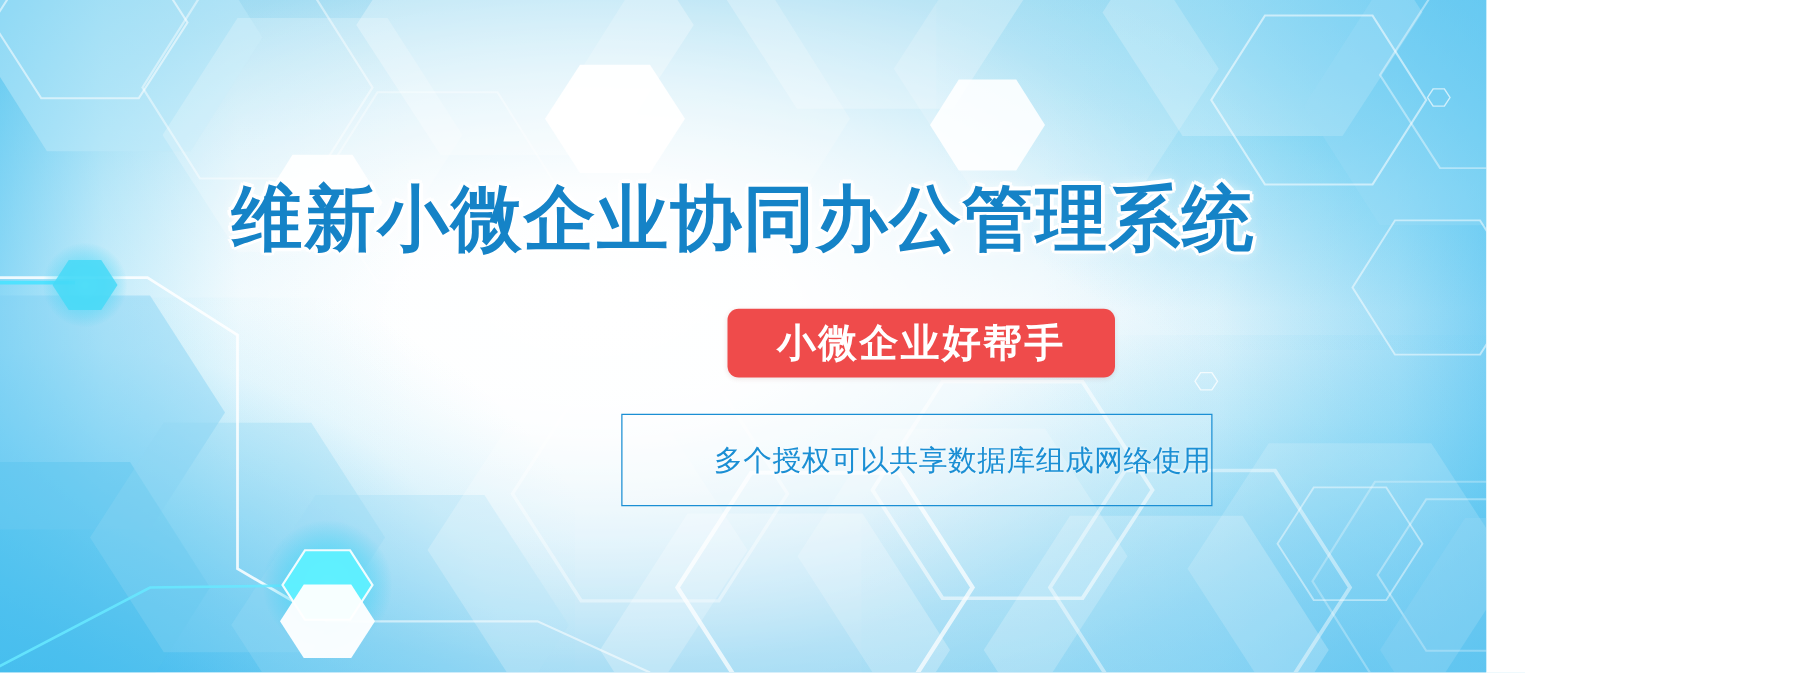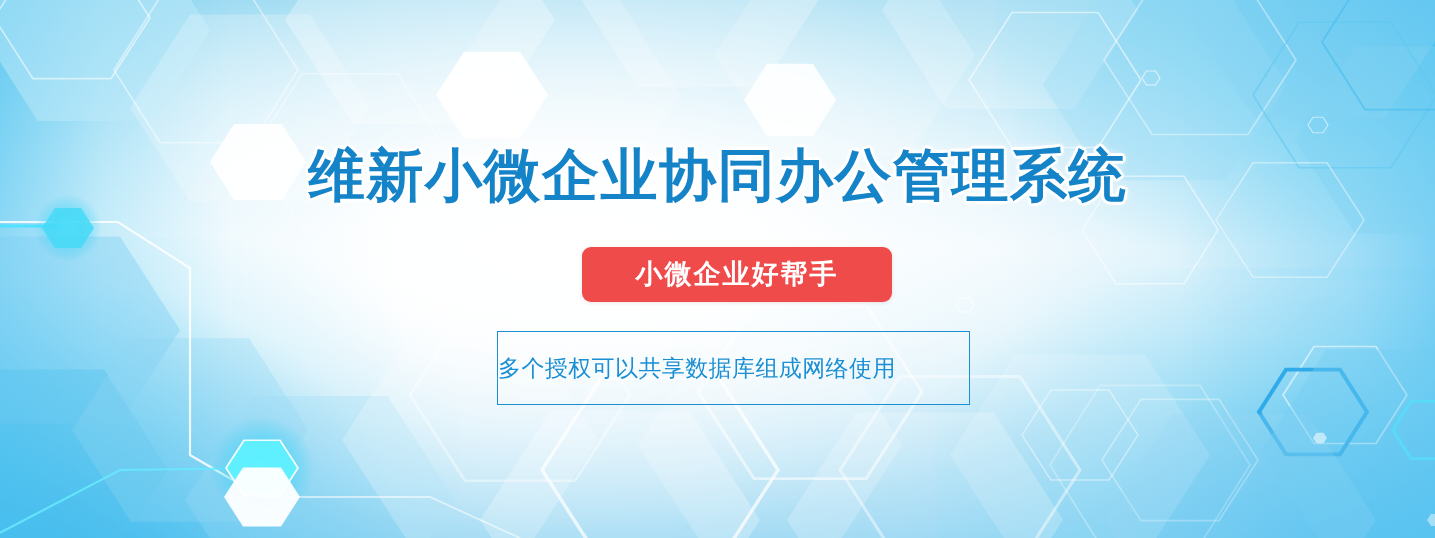--- a/index.html
+++ b/index.html
@@ -4,21 +4,21 @@
 <style>
   html, body {
     margin: 0;
     padding: 0;
     background: #ffffff;
   }
   * { box-sizing: border-box; }
 
   .banner {
     position: relative;
-    width: 1435px;
+    width: 1189px;
     height: 538px;
     overflow: hidden;
     font-family: "Liberation Sans", "DejaVu Sans", sans-serif;
     background: #bfe6f7;
   }
 
   
   .bg-base {
     position: absolute;
     inset: 0;
@@ -121,38 +121,38 @@
     height: 55px;
     background: #ef4b4b;
     border-radius: 9px;
     display: flex;
     align-items: center;
     justify-content: center;
     box-shadow: 0 1px 4px rgba(120,30,30,0.12);
   }
   .badge-text {
     color: #ffffff;
-    font-size: 27px;
+    font-size: 31px;
     font-weight: bold;
     letter-spacing: 2px;
     line-height: 1;
     white-space: nowrap;
   }
 
   .infobox {
     position: absolute;
     left: 497px;
     top: 331px;
     width: 473px;
     height: 74px;
     border: 1.6px solid #1b8fd4;
     background: rgba(255,255,255,0.22);
     display: flex;
     flex-direction: column;
-    align-items: flex-start;
+    align-items: flex-end;
     justify-content: center;
     padding-top: 1px;
   }
   .infobox-line {
     color: #1b8fd4;
     font-size: 23px;
     line-height: 31px;
     letter-spacing: 0.4px;
     white-space: nowrap;
     text-shadow: 0 0 3px rgba(255,255,255,0.75);

